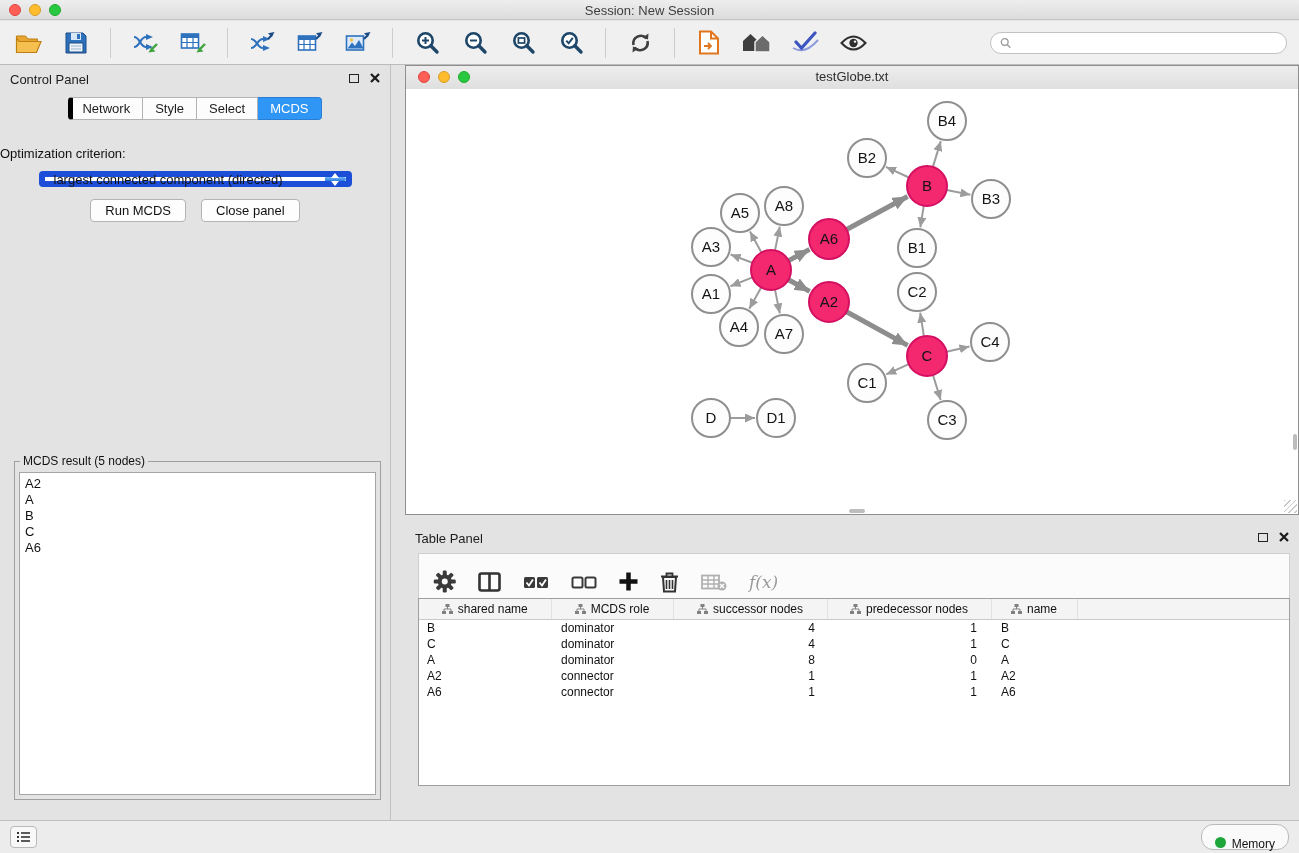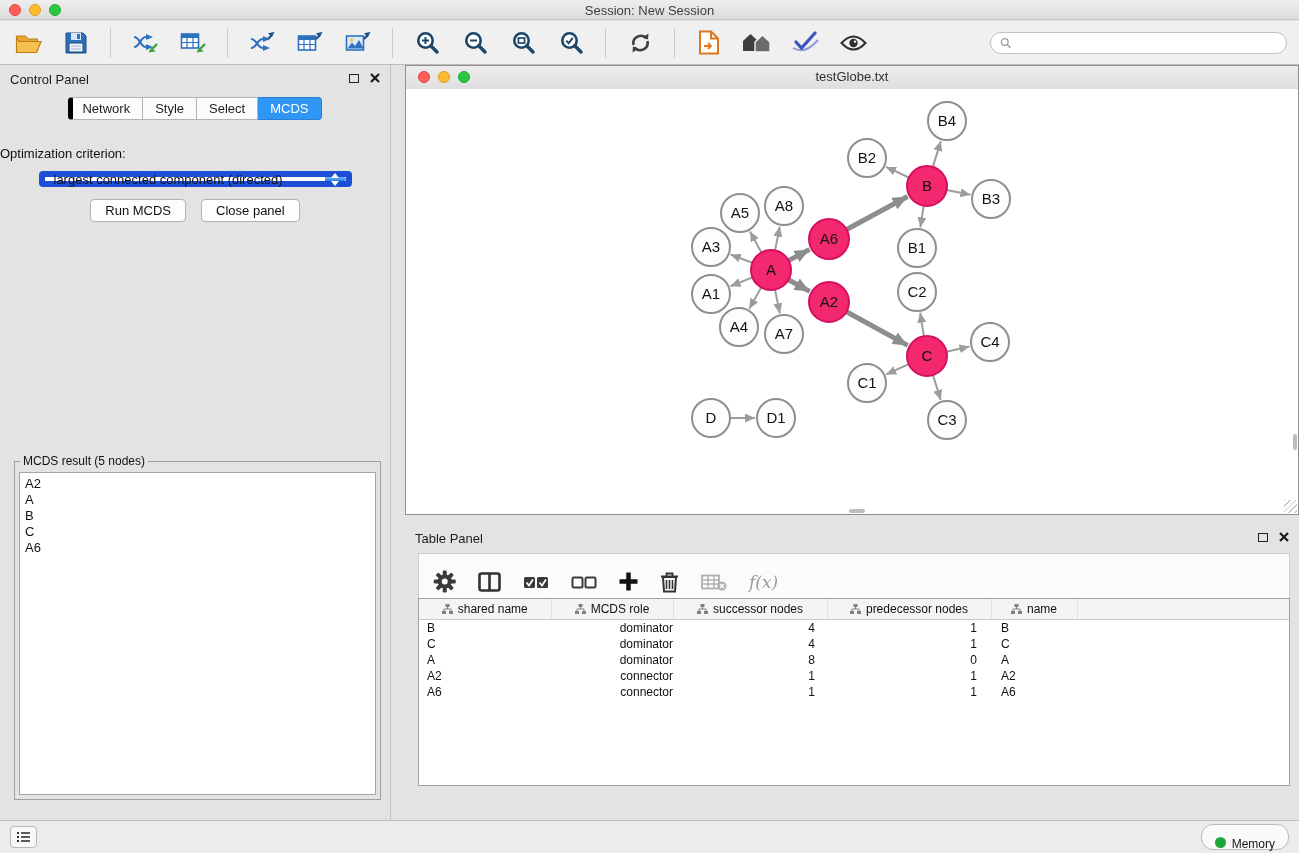--- a/index.html
+++ b/index.html
@@ -91,21 +91,21 @@
   .tp-table-wrap { position:absolute; left:13px; right:9px; top:74px; bottom:34px;
                    background:#fff; border:1px solid #9f9f9f; overflow:hidden; }
   table.tp-table { width:100%; border-collapse:collapse; table-layout:fixed;
                    font-size:12px; color:#111; }
   .tp-table th { height:20px; background:#f4f4f4; border-bottom:1px solid #c9c9c9;
                  border-right:1px solid #e1e1e1; font-weight:normal; }
   .tp-table th.filler { border-right:none; }
   .hdr { display:flex; align-items:center; justify-content:center; gap:5px; }
   .tp-table td { height:16px; line-height:16px; overflow:hidden; white-space:nowrap; }
   .tp-table td.c0 { padding-left:8px; }
-  .tp-table td.c1 { padding-left:10px;text-align:right; }
+  .tp-table td.c1 { padding-left:10px; }
   .tp-table td.c2 { text-align:right; padding-right:12px; }
   .tp-table td.c3 { text-align:right; padding-right:14px; }
   .tp-table td.c4 { padding-left:10px; }
   .tp-tabs { position:absolute; bottom:8px; left:0; right:0; display:flex; justify-content:center; }
 
   
   .statusbar { position:absolute; left:0; bottom:0; width:1299px; height:33px;
                background:#ececec; border-top:1px solid #c0c0c0;
                display:flex; align-items:center; padding:0 10px; }
   .sb-left-btn { width:27px; height:22px; background:#f8f8f8; border:1px solid #b9b9b9;

